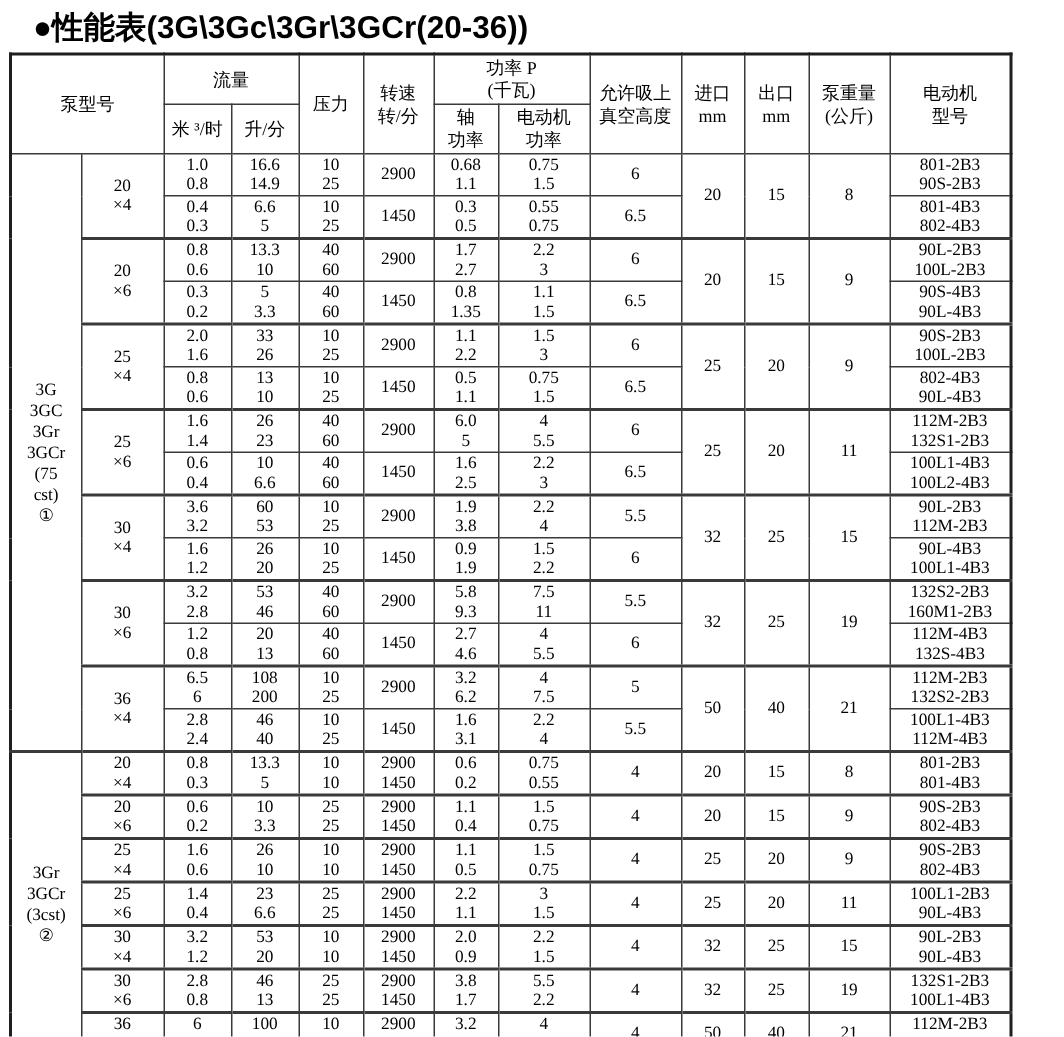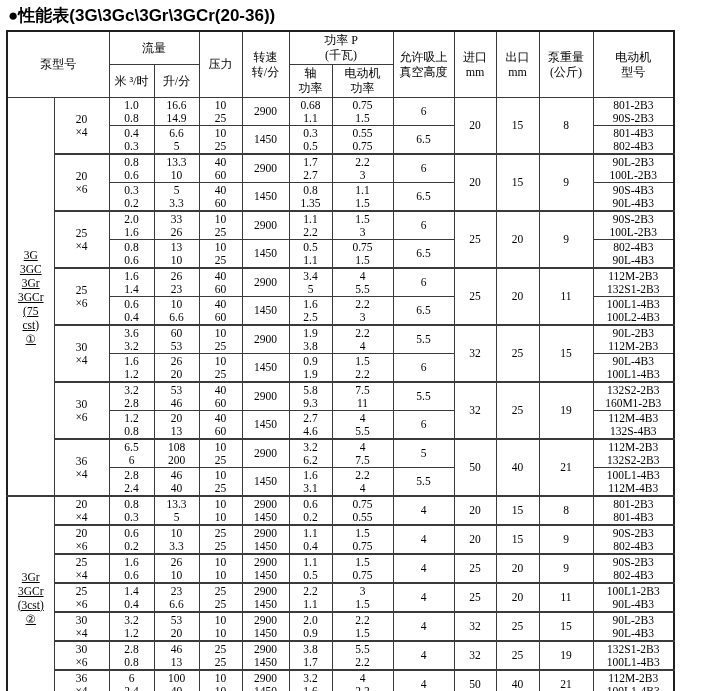--- a/index.html
+++ b/index.html
@@ -1,26 +1,26 @@
 <!DOCTYPE html>
 <html><head>
 <meta charset="utf-8">
 <style>
   html,body{margin:0;padding:0;background:#fff;color:#000;}
   body{width:709px;height:691px;font-family:"Liberation Serif","DejaVu Serif",serif;overflow:hidden;}
   .page{padding:2px 0 0 6px;}
   .title{font-family:"Liberation Sans","DejaVu Sans",sans-serif;font-weight:bold;
-         font-size:17px;margin:2px 0 3px 2px;white-space:nowrap;}
+         font-size:21px;margin:2px 0 3px 16px;white-space:nowrap;}
   table{border-collapse:collapse;table-layout:fixed;width:667px;border:2px solid #1f1f1f;}
   th,td{border:1px solid #3a3a3a;text-align:center;vertical-align:middle;
         white-space:pre-line;padding:1px 0;overflow:hidden;}
   th{font-size:12px;font-weight:normal;line-height:15px;height:27px;}
   td{font-size:11.5px;line-height:12.5px;}
   .gb{border-bottom-width:2px;}
-  .seclabel{font-size:11.5px;line-height:14px;text-decoration:underline;}
+  .seclabel{font-size:11.5px;line-height:14px;}
 </style>
 </head>
 <body>
 
 <div class="page">
   <div class="title">●性能表(3G\3Gc\3Gr\3GCr(20-36))</div>
 
   <table>
     <colgroup>
       <col style="width:47px">
@@ -188,21 +188,21 @@
         <tr class="s1">
           <td rowspan="2" class="gb">25
 ×6</td>
           <td>1.6
 1.4</td>
           <td>26
 23</td>
           <td>40
 60</td>
           <td>2900</td>
-          <td>3.4
+          <td>6.0
 5</td>
           <td>4
 5.5</td>
           <td>6</td>
           <td rowspan="2" class="gb">25</td>
           <td rowspan="2" class="gb">20</td>
           <td rowspan="2" class="gb">11</td>
           <td>112M-2B3
 132S1-2B3</td>
         </tr>

